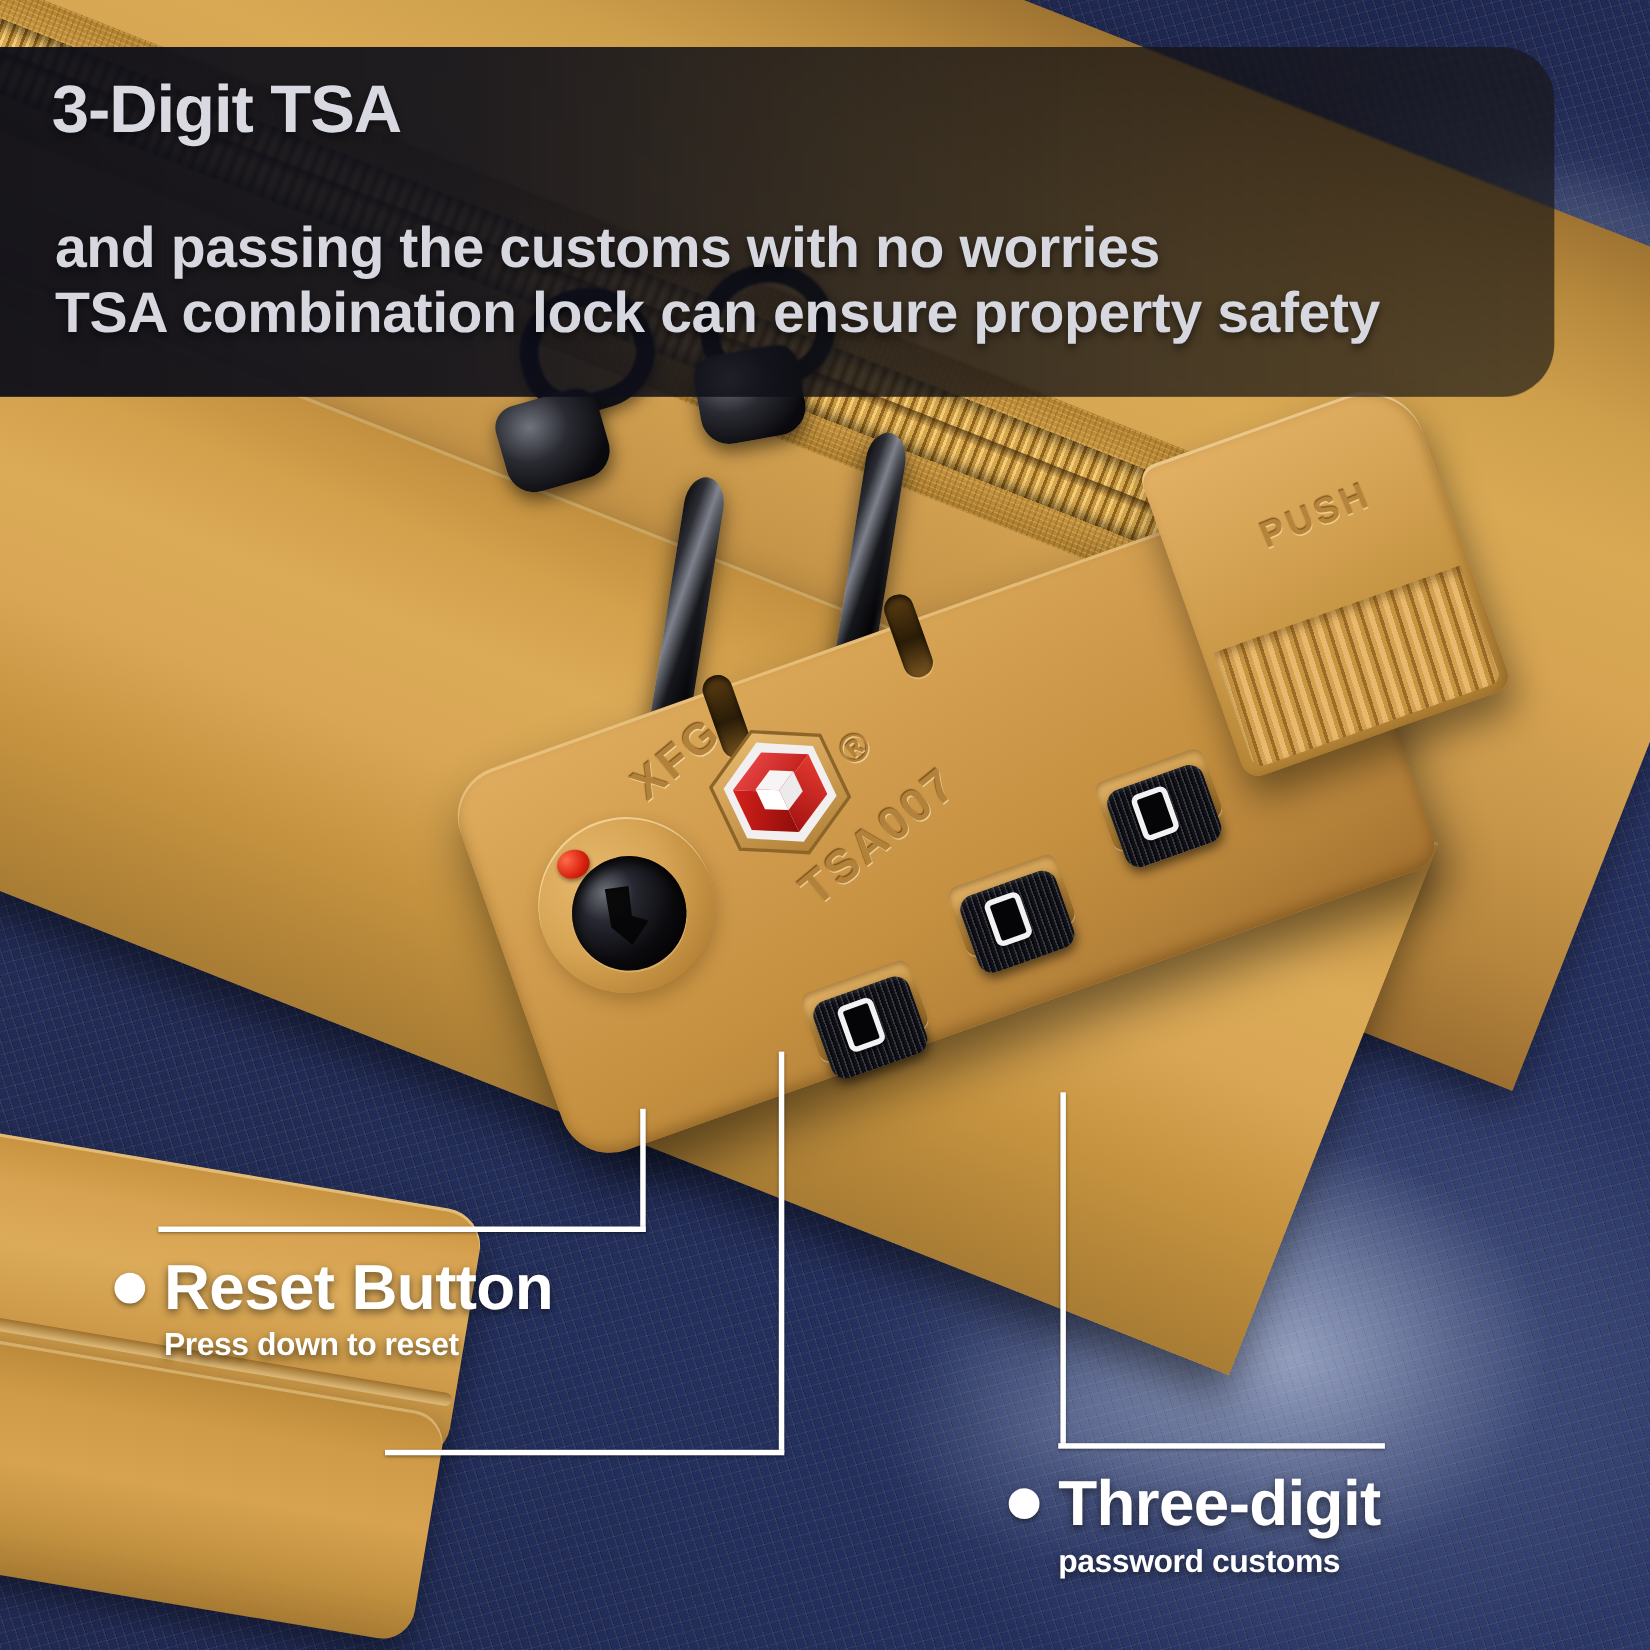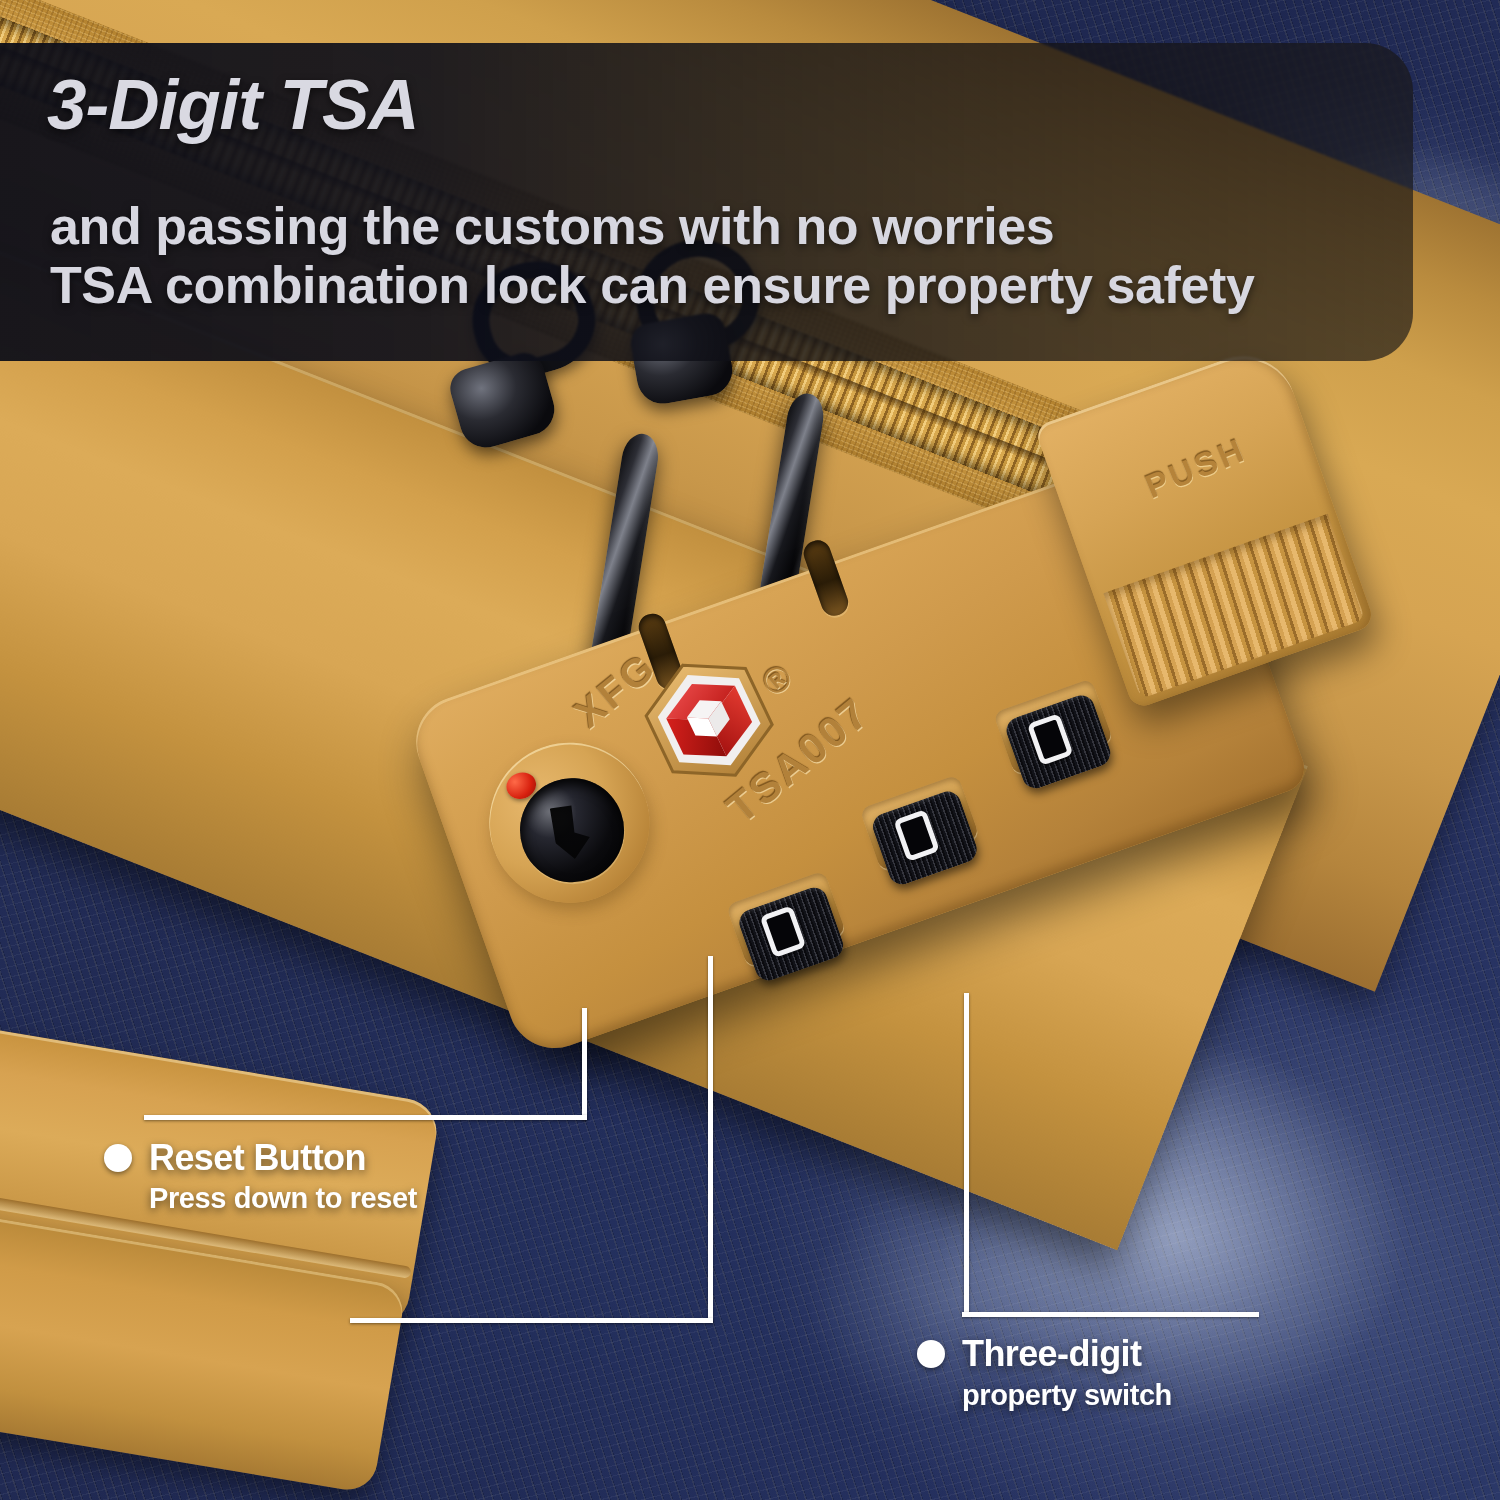--- a/index.html
+++ b/index.html
@@ -323,29 +323,28 @@
       rgba(10,12,24,.93) 0%,
       rgba(12,14,26,.90) 30%,
       rgba(16,16,22,.80) 55%,
       rgba(20,18,20,.72) 78%,
       rgba(24,22,22,.66) 100%);
     backdrop-filter:blur(1px);
   }
   #title {
     position:absolute;
     left:47px; top:69px;
-    font-size:71px;
+    font-size:61px;
     font-weight:700;
     line-height:1;
     color:#d9d9e2;
     letter-spacing:-1px;
     white-space:nowrap;
     text-shadow:0 3px 8px rgba(0,0,0,.55);
     user-select:none;
-    font-style:italic;
   }
   #subtitle {
     position:absolute;
     left:50px; top:197px;
     width:1340px;
     font-size:52px;
     font-weight:700;
     line-height:1.14;
     color:#d7d7e0;
     letter-spacing:-.4px;
@@ -360,21 +359,21 @@
   .leader-h { height:5px; }
 
   .callout { position:absolute; user-select:none; }
   .callout-row { display:flex; align-items:center; gap:17px; }
   .bullet {
     width:28px; height:28px; border-radius:50%;
     background:#ffffff; flex:0 0 auto;
     box-shadow:0 2px 5px rgba(0,0,0,.45);
   }
   .c-main {
-    font-size:36px; font-weight:700; color:#ffffff;
+    font-size:58px; font-weight:700; color:#ffffff;
     letter-spacing:-.6px; white-space:nowrap;
     text-shadow:0 3px 8px rgba(0,0,0,.55);
   }
   .c-sub {
     font-size:29px; font-weight:700; color:#ffffff;
     letter-spacing:-.4px; white-space:nowrap;
     text-shadow:0 3px 8px rgba(0,0,0,.55);
   }
 
   #callout-reset  { left:104px; top:1137px; }
@@ -512,16 +511,16 @@
     </div>
     <div class="c-sub">Press down to reset</div>
   </div>
 
 
   <div class="callout" id="callout-three">
     <div class="callout-row">
       <span class="bullet"></span>
       <span class="c-main">Three-digit</span>
     </div>
-    <div class="c-sub">property switch</div>
+    <div class="c-sub">password customs</div>
   </div>
 
 </div>
 
 </body></html>

